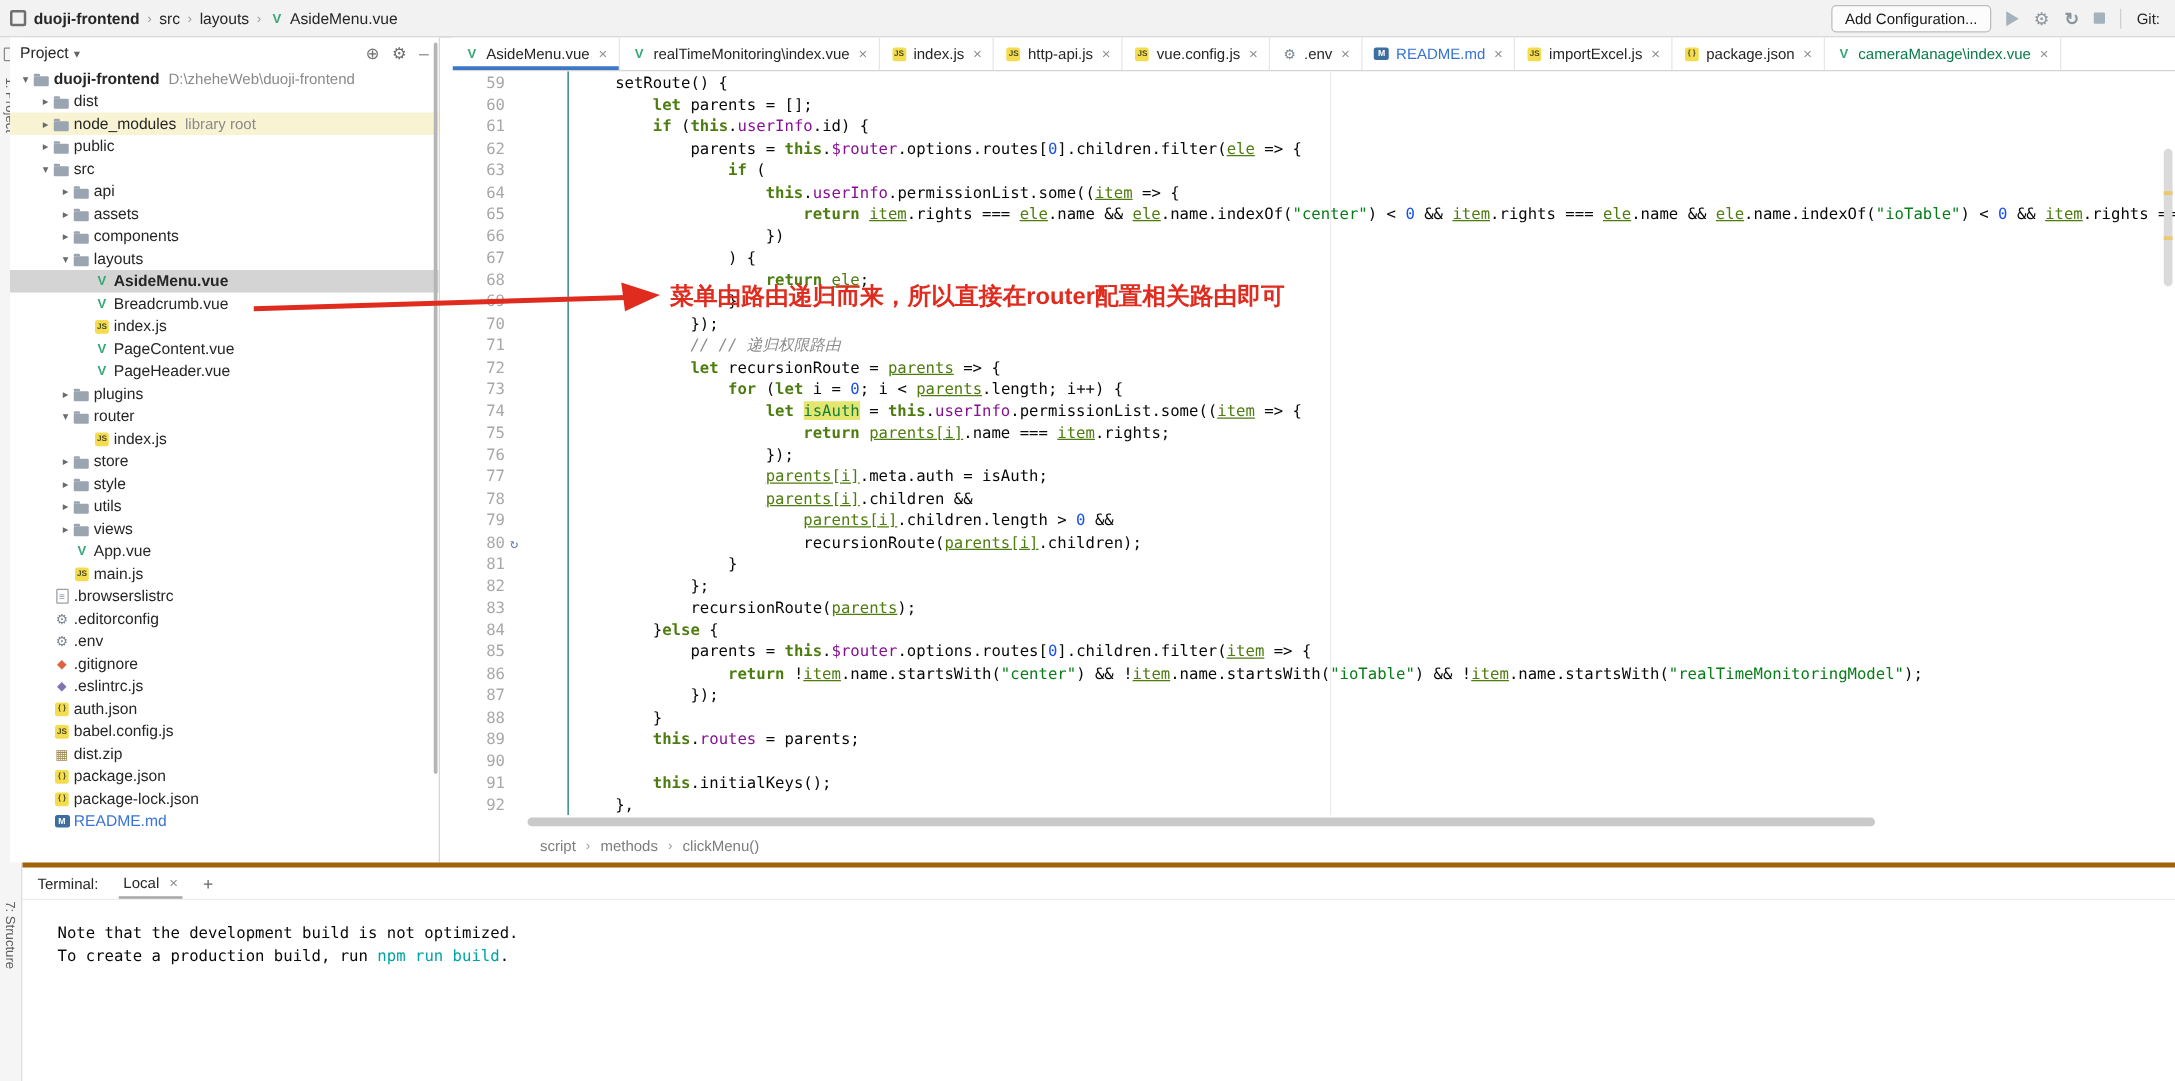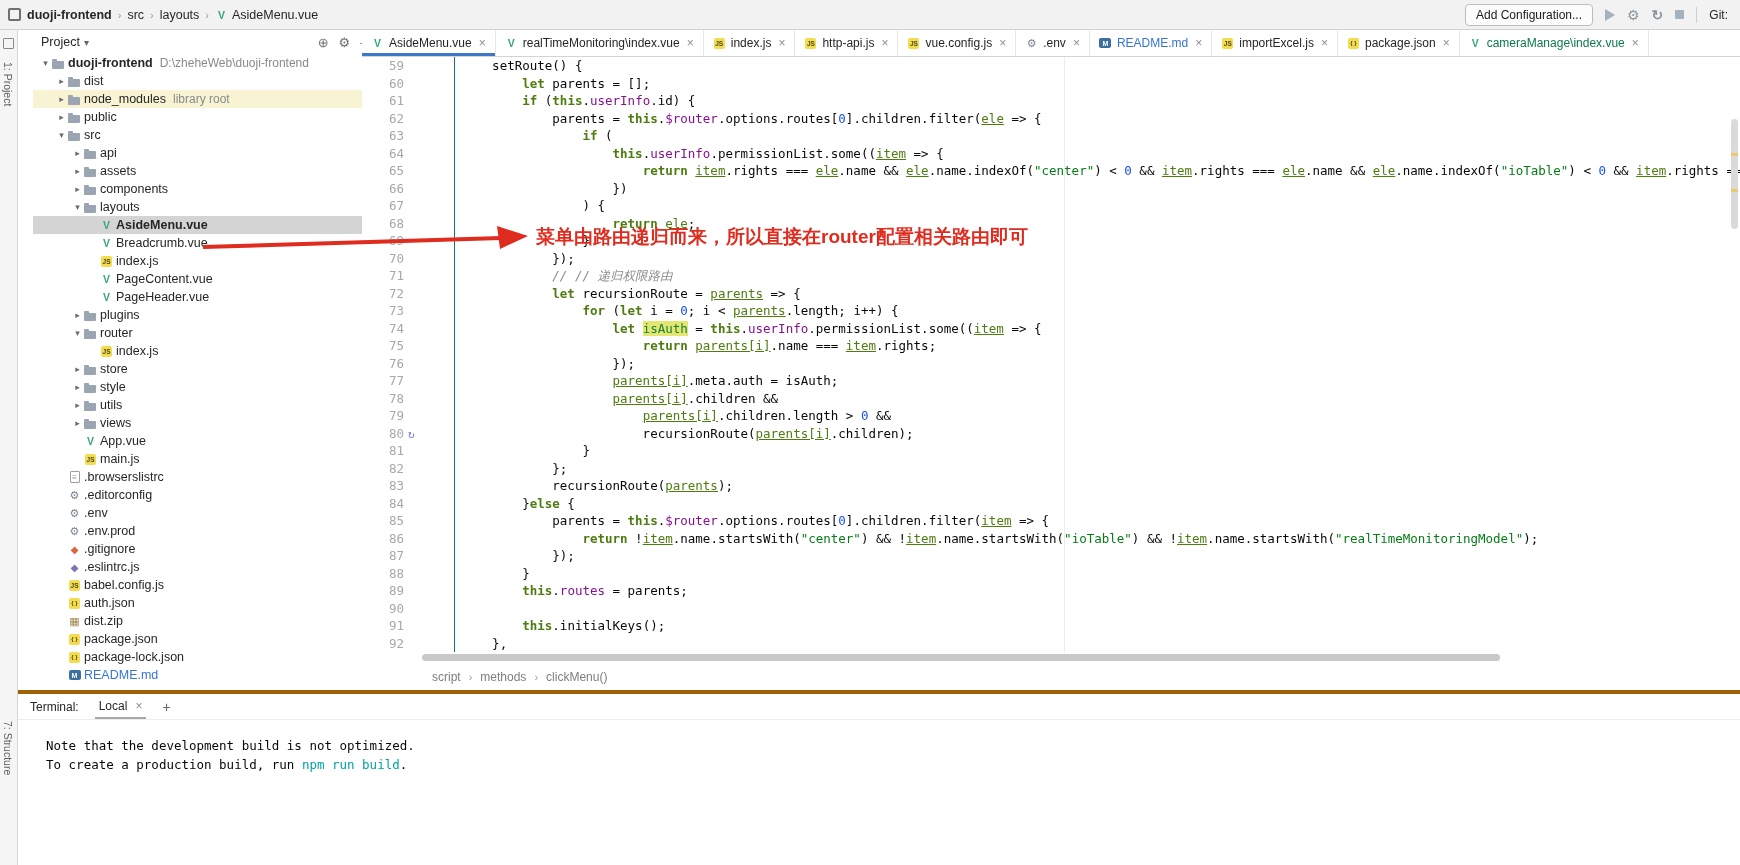--- a/index.html
+++ b/index.html
@@ -27,21 +27,21 @@
 
   
   .left-strip{position:absolute;top:30px;left:0;bottom:0;width:18px;background:#f5f5f5;
     border-right:1px solid #d6d6d6;box-sizing:border-box;}
   .strip-icon{position:absolute;left:3px;width:11px;height:11px;border:1.5px solid #8a8a8a;border-radius:1px;box-sizing:border-box;}
   .vtab{writing-mode:vertical-rl;font-size:10.5px;color:#5f5f5f;white-space:nowrap;position:absolute;left:2px;}
   .vtab-project{top:32px;}
   .vtab-structure{bottom:90px;}
 
   
-  .project-panel{position:absolute;top:30px;left:33px;width:344px;height:660px;background:#fff;
+  .project-panel{position:absolute;top:30px;left:8px;width:344px;height:660px;background:#fff;
     border-right:1px solid #d6d6d6;box-sizing:border-box;overflow:hidden;}
   .panel-header{height:24px;display:flex;align-items:center;padding:0 8px;font-size:12.5px;gap:4px;}
   .g-caret::before{content:"▾";color:#666;font-size:10px;}
   .panel-header-icons{margin-left:auto;display:flex;align-items:center;gap:10px;color:#6e6e6e;font-size:13px;}
   .g-target::before{content:"⊕";}
   .g-minus::before{content:"─";font-size:11px;}
   .tree{position:relative;font-size:12.5px;}
   .tree-row{height:18px;display:flex;align-items:center;white-space:nowrap;}
   .chevron{flex:0 0 13px;text-align:center;font-size:9px;color:#6b6b6b;}
   .tree-label{margin-left:3px;}
@@ -296,42 +296,37 @@
         <span class="fi icon-gear"></span>
         <span class="tree-label">.editorconfig</span>
       </div>
       <div class="tree-row" style="padding-left: 22px;">
         <span class="chevron"></span>
         <span class="fi icon-gear"></span>
         <span class="tree-label">.env</span>
       </div>
       <div class="tree-row" style="padding-left: 22px;">
         <span class="chevron"></span>
-        <span class="fi icon-gear"></span>
-        <span class="tree-label">.env.prod</span>
-      </div>
-      <div class="tree-row" style="padding-left: 22px;">
-        <span class="chevron"></span>
         <span class="fi icon-git"></span>
         <span class="tree-label">.gitignore</span>
       </div>
       <div class="tree-row" style="padding-left: 22px;">
         <span class="chevron"></span>
         <span class="fi icon-eslint"></span>
         <span class="tree-label">.eslintrc.js</span>
       </div>
       <div class="tree-row" style="padding-left: 22px;">
         <span class="chevron"></span>
-        <span class="fi icon-js"></span>
-        <span class="tree-label">babel.config.js</span>
-      </div>
-      <div class="tree-row" style="padding-left: 22px;">
-        <span class="chevron"></span>
         <span class="fi icon-json"></span>
         <span class="tree-label">auth.json</span>
+      </div>
+      <div class="tree-row" style="padding-left: 22px;">
+        <span class="chevron"></span>
+        <span class="fi icon-js"></span>
+        <span class="tree-label">babel.config.js</span>
       </div>
       <div class="tree-row" style="padding-left: 22px;">
         <span class="chevron"></span>
         <span class="fi icon-zip"></span>
         <span class="tree-label">dist.zip</span>
       </div>
       <div class="tree-row" style="padding-left: 22px;">
         <span class="chevron"></span>
         <span class="fi icon-json"></span>
         <span class="tree-label">package.json</span>

